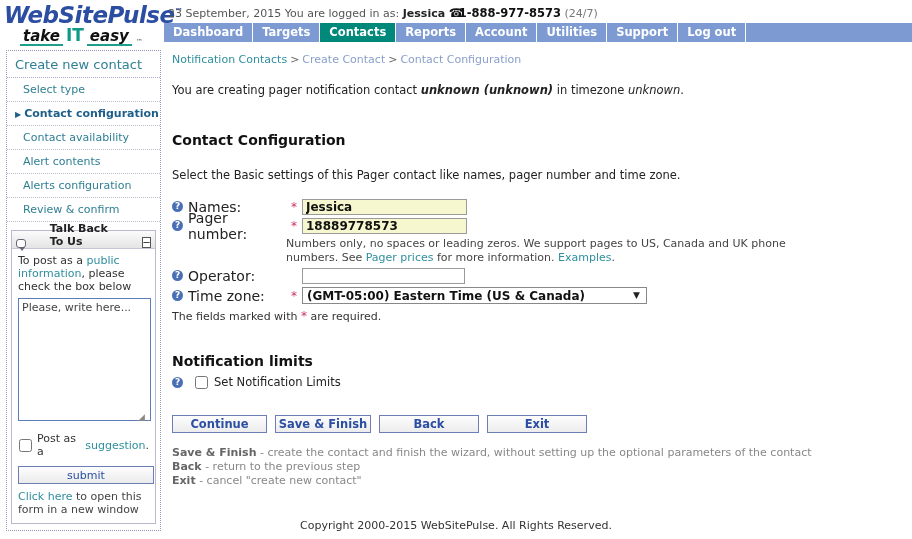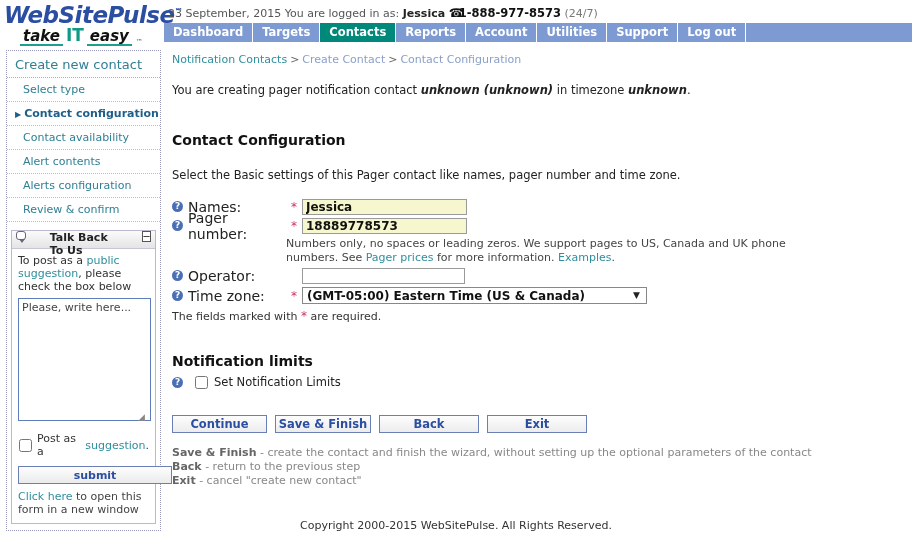--- a/index.html
+++ b/index.html
@@ -83,21 +83,21 @@
     cursor: pointer; white-space: nowrap;
   }
   .side-item.current { color: #1d5f8a; font-weight: bold; }
   .side-item .arrow { display:inline-block; margin-left:-8px; margin-right:3px; font-size: 8px; }
 
   
   .tb-box { margin: 8px 4px 6px 4px; border: 1px solid #b9b9cf; background:#ffffff; }
   .tb-head {
     height: 18px; background: linear-gradient(#fbfbfb,#e4e4e4);
     border-bottom: 1px solid #c6c6d6;
-    display:flex; align-items:flex-start; padding: 0 4px;
+    display:flex; align-items:flex-end; padding: 0 4px;
     font-weight: bold; font-size: 11px; color:#222;gap:20px;
   }
   .tb-bubble {
     display:inline-block; width: 12px; height: 9px; border:1px solid #667; border-radius:3px;
     background:#fff; margin-right:4px; position: relative;
   }
   .tb-bubble:after{
     content:""; position:absolute; left:2px; bottom:-4px;
     border-left:3px solid transparent; border-right:3px solid transparent;
     border-top:4px solid #667;
@@ -120,36 +120,36 @@
   .tb-area-wrap { position: relative; }
   .tb-resize {
     position:absolute; right: 3px; bottom: 3px;
     width: 8px; height: 8px; color:#888; font-size: 9px; line-height: 8px;
     pointer-events: none;
   }
   .tb-check-row { margin-top: 8px; display:flex; align-items:center; font-size: 11px; color:#333;}
   .tb-check-row input { margin: 0 5px 0 1px; }
   .tb-check-row a { color:#2f8f9e; text-decoration:none; }
   .tb-submit {
-    margin-top: 8px; width: 154px; height: 18px;
+    margin-top: 8px; width: 136px; height: 18px;
     background: linear-gradient(#fdfdfd,#ebebeb);
-    border: 1px solid #6b7fb5; color:#2b4ea2; font-weight:bold; font-size: 11px;
+    border: 1px solid #6b7fb5; color:#2b4ea2; font-weight:normal; font-size: 11px;
     cursor:pointer; font-family: "DejaVu Sans", "Liberation Sans", sans-serif;
   }
   .tb-foot { margin-top: 6px; font-size: 11px; color:#444; line-height: 13px; }
   .tb-foot a { color:#2f8f9e; text-decoration:none; }
 
   
   .main { position: absolute; left: 172px; top: 50px; width: 730px; }
   .crumb { font-size: 11px; color: #8aa0c9; padding-top: 3px; }
   .crumb .first { color: #2f8f9e; }
   .crumb .sep { color: #666; padding: 0 3px; }
   .intro { margin-top: 17px; font-size: 11.5px; color: #222222; }
   .intro i { font-weight: bold; }
-  .intro .tz { font-weight: bold; }
+  .intro .tz { font-weight: normal; }
 
   h2.sec {
     margin: 35px 0 0 0; font-size: 14px; color: #111111;
     font-weight: bold;
   }
   .sec-desc { margin-top: 20px; font-size: 11.5px; color:#222; }
 
   .form { margin-top: 16px; position: relative; }
   .frow { display:flex; align-items:center; height: 17px; }
   .q {
@@ -268,21 +268,21 @@
       <span>Review &amp; confirm</span>
     </div>
 
     <div class="tb-box">
       <div class="tb-head">
         <span class="tb-bubble"></span>
         <span>Talk Back To Us</span>
         <span class="tb-min">─</span>
       </div>
       <div class="tb-body">
-        <div class="tb-text"><span>To post as a </span><a href="#">public suggestion</a><span>, please check the box below</span></div>
+        <div class="tb-text"><span>To post as a </span><a href="#">public information</a><span>, please check the box below</span></div>
         <div class="tb-area-wrap">
           <textarea class="tb-area" style="">Please, write here...</textarea>
           <span class="tb-resize">◢</span>
         </div>
         <div class="tb-check-row">
           <input type="checkbox" style="">
           <span>Post as a </span>
             <a href="#">suggestion</a>
             <span>.</span>
         </div>

